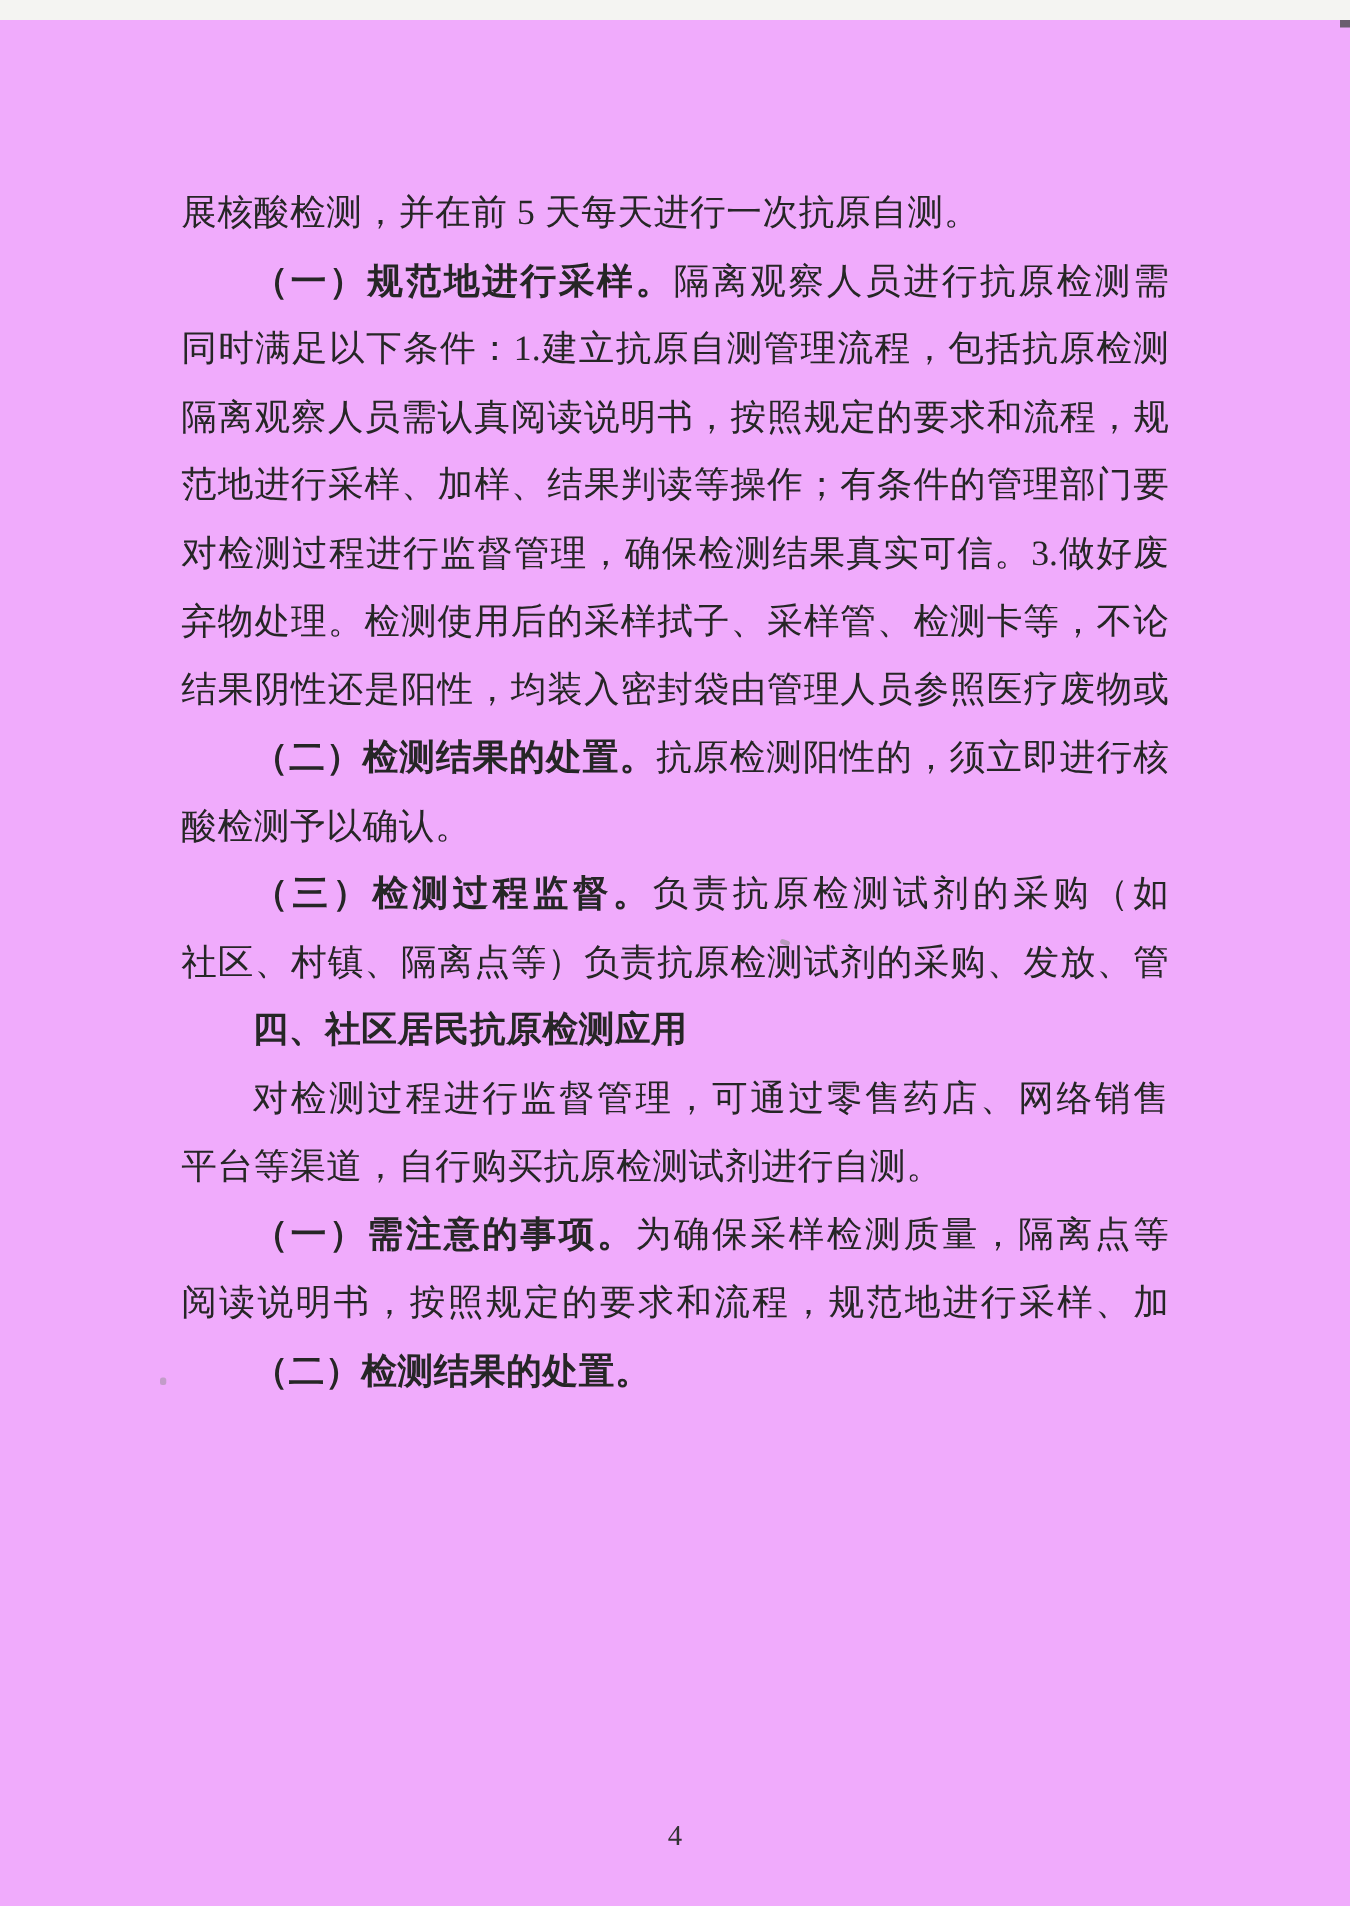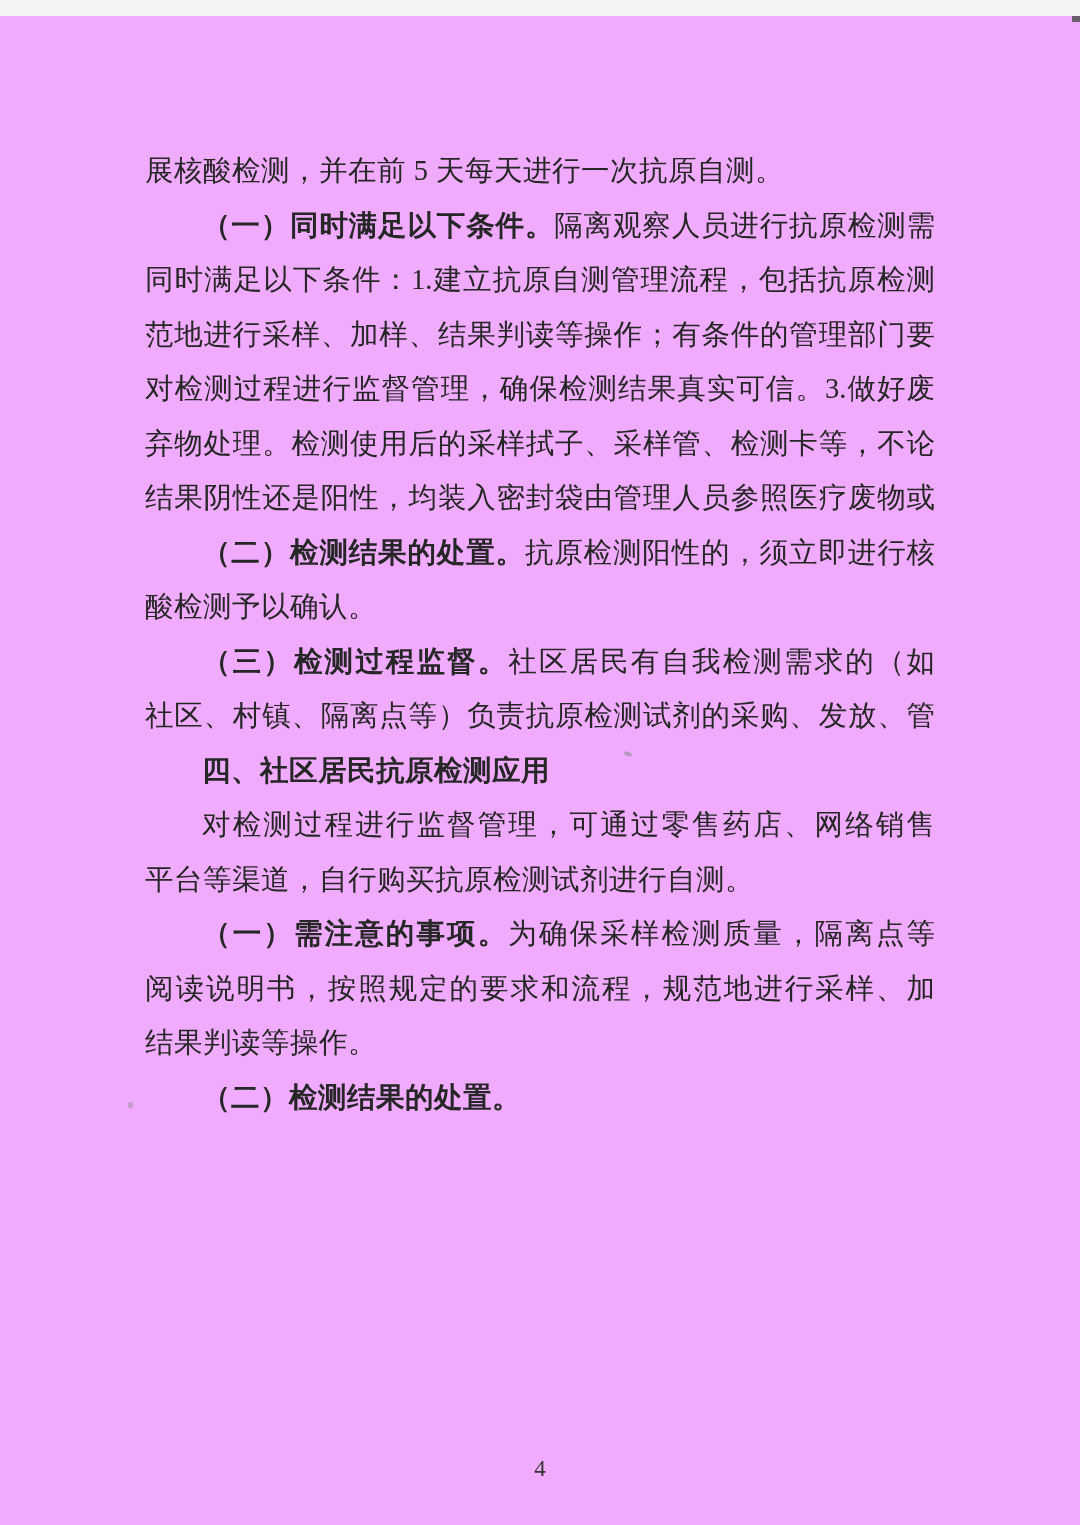--- a/index.html
+++ b/index.html
@@ -63,35 +63,35 @@
   .s1 { left: 624px; top: 736px; width: 8px; height: 4px; transform: rotate(20deg); opacity: .55; }
   .s2 { left: 128px; top: 1086px; width: 5px; height: 6px; opacity: .45; }
   .s3 { left: 1072px; top: 0; width: 8px; height: 6px; background: #4a4a4a; opacity: .8; border-radius: 0; }
 </style>
 </head>
 <body>
 
 <main class="page">
   <section class="doc" id="doc-body">
       <div class="line"><span class="seg">展核酸检测，并在前 5 天每天进行一次抗原自测。</span></div>
-      <div class="line indent justify"><span class="seg bold">（一）同时满足以下条件。</span><span class="seg">隔离观察人员进行抗原检测需</span></div>
+      <div class="line indent justify"><span class="seg bold">（一）规范地进行采样。</span><span class="seg">隔离观察人员进行抗原检测需</span></div>
       <div class="line justify"><span class="seg">同时满足以下条件：1.建立抗原自测管理流程，包括抗原检测</span></div>
+      <div class="line justify"><span class="seg">隔离观察人员需认真阅读说明书，按照规定的要求和流程，规</span></div>
       <div class="line justify"><span class="seg">范地进行采样、加样、结果判读等操作；有条件的管理部门要</span></div>
       <div class="line justify"><span class="seg">对检测过程进行监督管理，确保检测结果真实可信。3.做好废</span></div>
       <div class="line justify"><span class="seg">弃物处理。检测使用后的采样拭子、采样管、检测卡等，不论</span></div>
       <div class="line justify"><span class="seg">结果阴性还是阳性，均装入密封袋由管理人员参照医疗废物或</span></div>
       <div class="line indent justify"><span class="seg bold">（二）检测结果的处置。</span><span class="seg">抗原检测阳性的，须立即进行核</span></div>
       <div class="line"><span class="seg">酸检测予以确认。</span></div>
-      <div class="line indent justify"><span class="seg bold">（三）检测过程监督。</span><span class="seg">社区居民有自我检测需求的（如</span></div>
+      <div class="line indent justify"><span class="seg bold">（三）检测过程监督。</span><span class="seg">负责抗原检测试剂的采购（如</span></div>
       <div class="line justify"><span class="seg">社区、村镇、隔离点等）负责抗原检测试剂的采购、发放、管</span></div>
       <div class="line indent"><span class="seg bold">四、社区居民抗原检测应用</span></div>
       <div class="line indent justify"><span class="seg">对检测过程进行监督管理，可通过零售药店、网络销售</span></div>
       <div class="line"><span class="seg">平台等渠道，自行购买抗原检测试剂进行自测。</span></div>
       <div class="line indent justify"><span class="seg bold">（一）需注意的事项。</span><span class="seg">为确保采样检测质量，隔离点等</span></div>
       <div class="line justify"><span class="seg">阅读说明书，按照规定的要求和流程，规范地进行采样、加样、</span></div>
-      <div class="line"><span class="seg">结果判读等操作。</span></div>
       <div class="line indent"><span class="seg bold">（二）检测结果的处置。</span></div>
     </section>
   <div class="speck s1"></div>
   <div class="speck s2"></div>
   <div class="speck s3"></div>
   <footer class="pagenum">4</footer>
 </main>
 
 </body></html>

